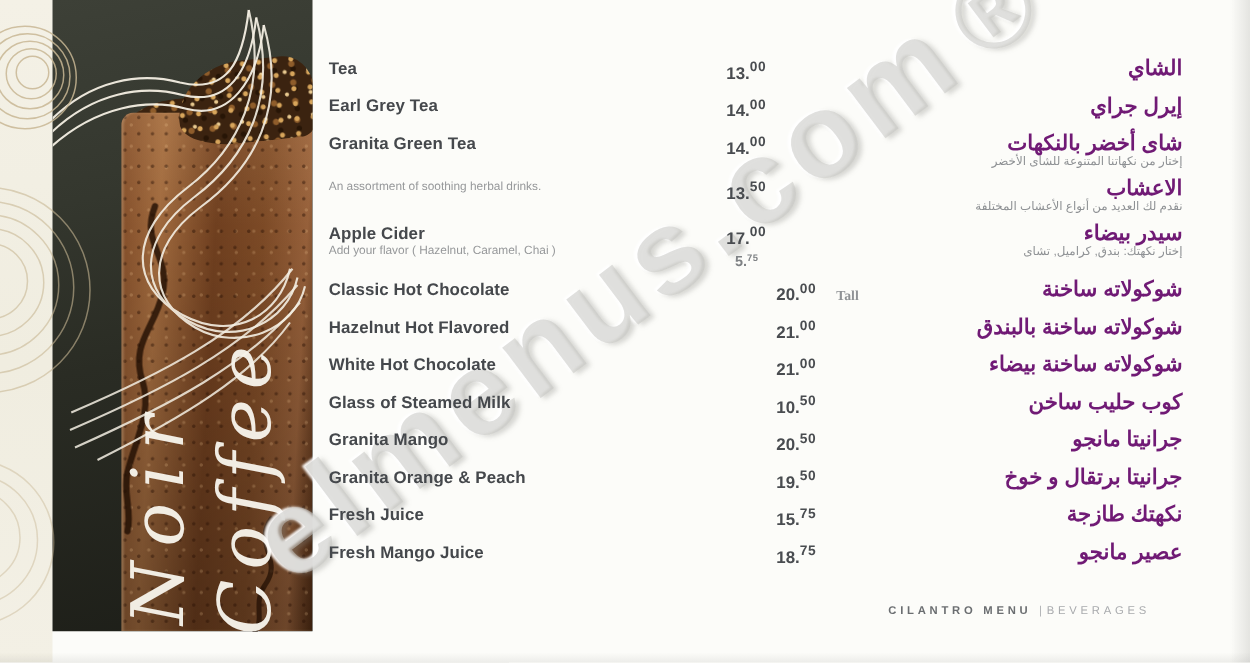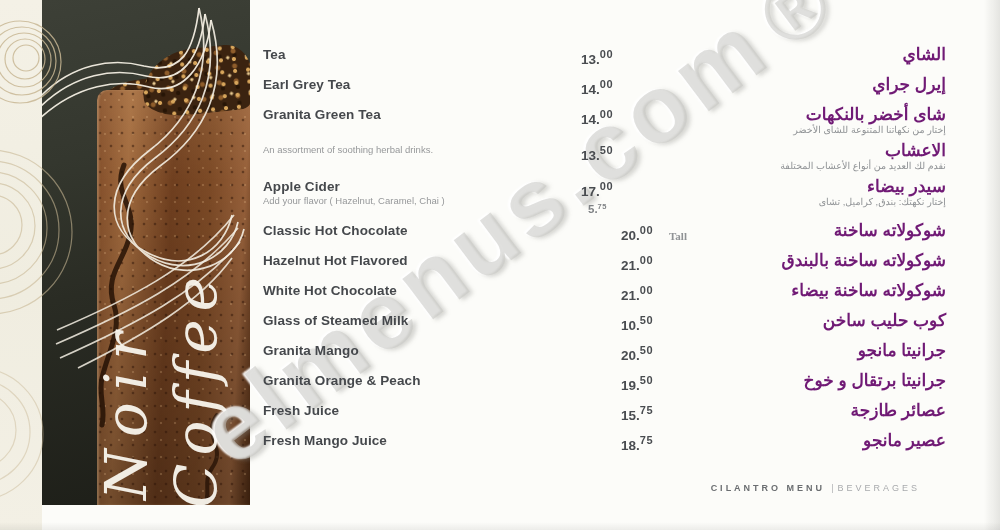--- a/index.html
+++ b/index.html
@@ -341,21 +341,21 @@
         <div class="item-row">
     <div class="col-name">
       <div class="item-name">Fresh Juice</div>
 
     </div>
     <div class="col-price col2">
       <span class="price-main"><span>15.</span><span class="cents">75</span></span>
       
     </div>
     <div class="col-arabic">
-      <div class="arabic-name" dir="rtl">عصائر طازجة</div>
+      <div class="arabic-name" dir="rtl">نكهتك طازجة</div>
 
     </div>
   </div>
         <div class="item-row">
     <div class="col-name">
       <div class="item-name">Fresh Mango Juice</div>
 
     </div>
     <div class="col-price col2">
       <span class="price-main"><span>18.</span><span class="cents">75</span></span>

